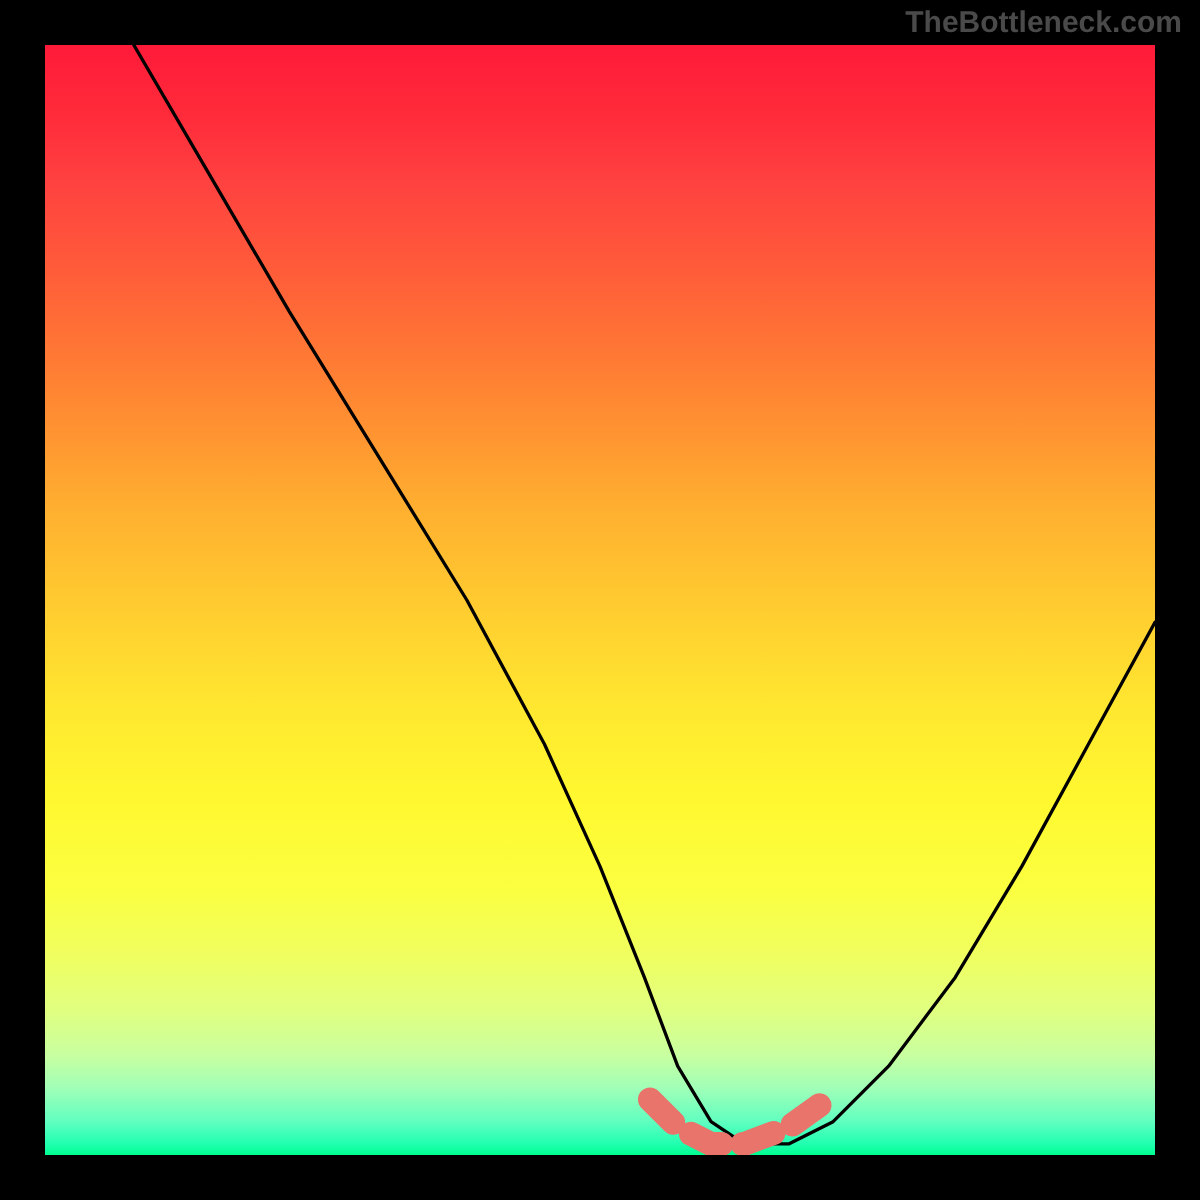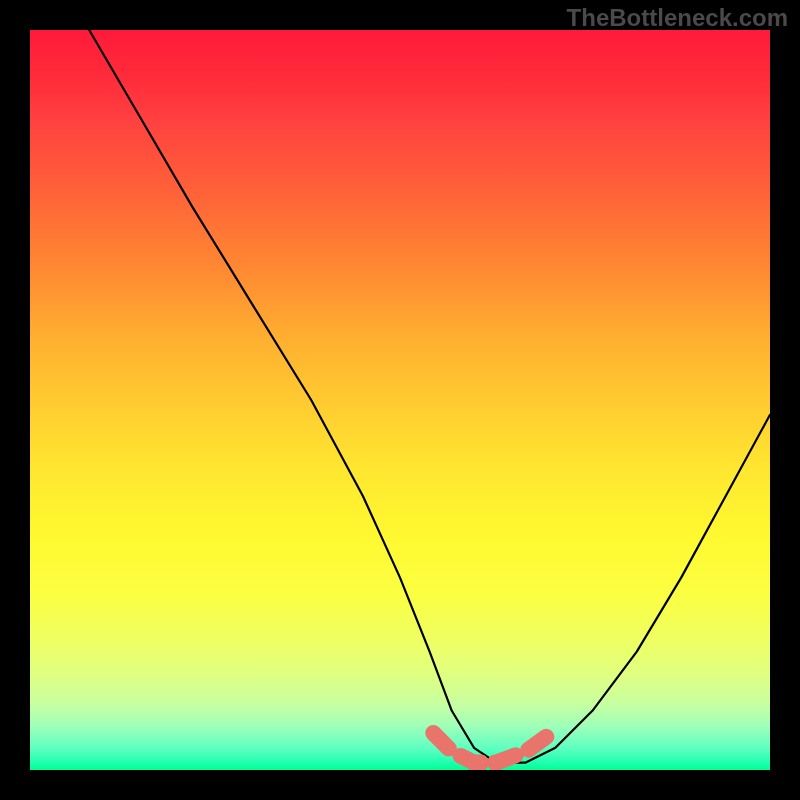--- a/index.html
+++ b/index.html
@@ -9,21 +9,21 @@
     background: #000;
     position: relative;
     overflow: hidden;
     font-family: Arial, sans-serif;
   }
   .watermark {
     position: absolute;
     top: 4px;
     right: 12px;
     color: #4a4a4a;
-    font-size: 24px;
+    font-size: 20px;
     font-weight: bold;
     z-index: 10;
   }
   .plot-area {
     position: absolute;
     left: 30px;
     top: 30px;
     width: 740px;
     height: 740px;
     overflow: hidden;

